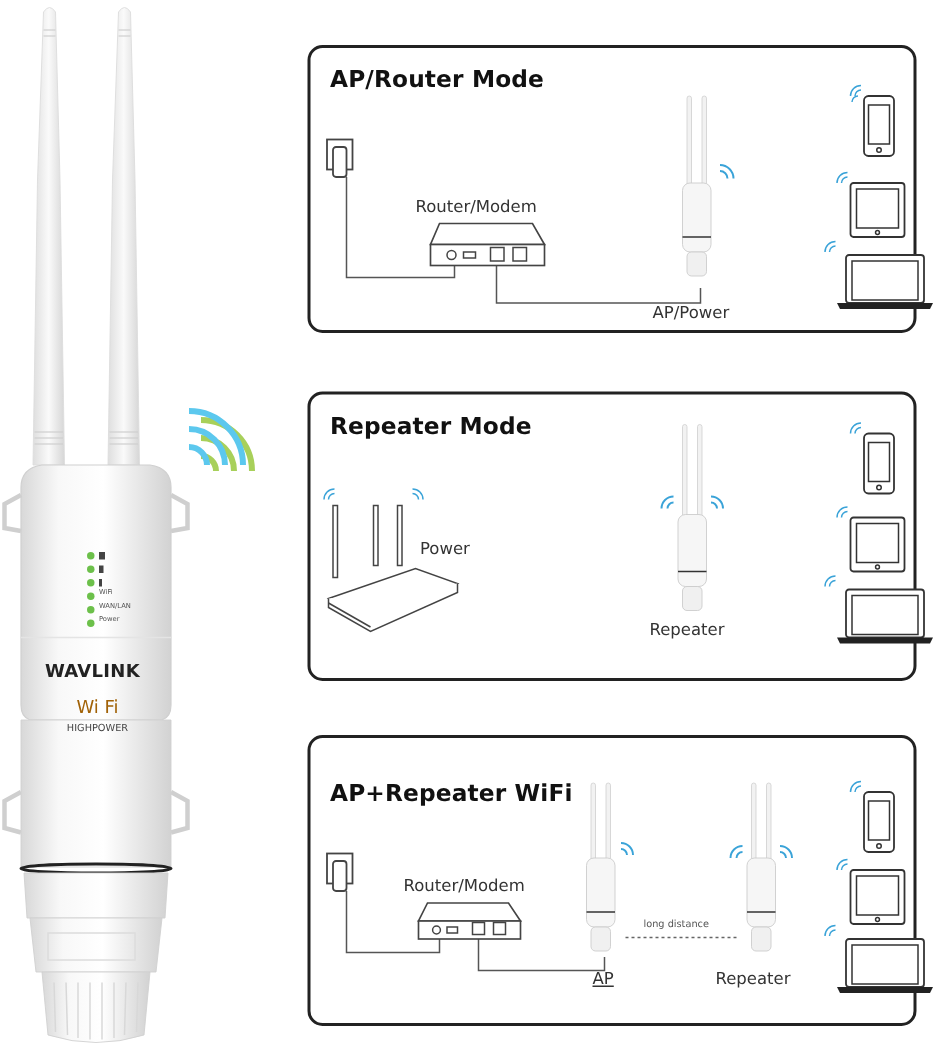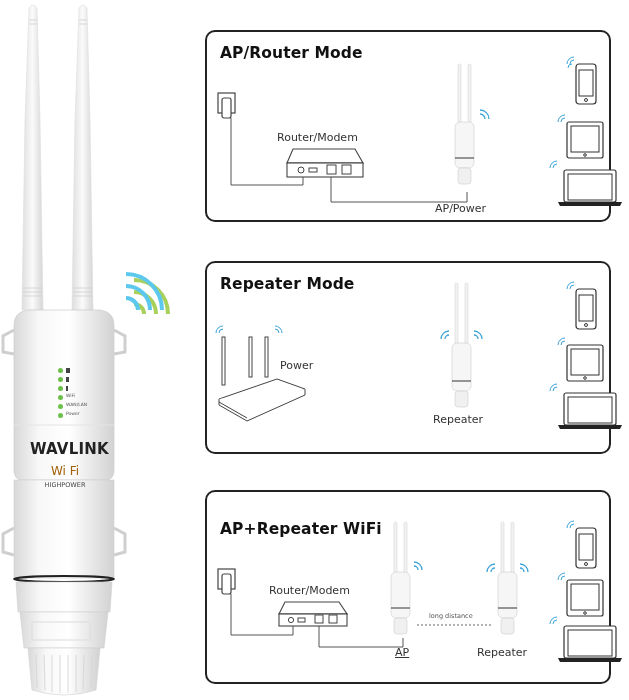--- a/index.html
+++ b/index.html
@@ -82,21 +82,21 @@
     <div class="abs" style="left:0;top:18px;width:5px;height:5px;border-radius:50%;background:#6cc04a;"></div>
     <div class="abs" style="left:8px;top:18px;width:2px;height:5px;background:#444;"></div>
     <div class="abs" style="left:0;top:27px;width:5px;height:5px;border-radius:50%;background:#6cc04a;"></div>
     <span class="small-lbl" style="left:8px;top:25px;font-size:4.5px;">WiFi</span>
     <div class="abs" style="left:0;top:36px;width:5px;height:5px;border-radius:50%;background:#6cc04a;"></div>
     <span class="small-lbl" style="left:8px;top:34px;font-size:4.5px;">WAN/LAN</span>
     <div class="abs" style="left:0;top:45px;width:5px;height:5px;border-radius:50%;background:#6cc04a;"></div>
     <span class="small-lbl" style="left:8px;top:43px;font-size:4.5px;">Power</span>
   </div>
 
-  <div class="abs" style="left:30px;top:440px;width:70px;text-align:left;font-weight:bold;font-size:15px;letter-spacing:0.2px;color:#222;">WAVLINK</div>
+  <div class="abs" style="left:30px;top:440px;width:70px;text-align:left;font-weight:bold;font-size:12px;letter-spacing:0.2px;color:#222;">WAVLINK</div>
   <div class="abs" style="left:30px;top:464px;width:70px;text-align:center;font-size:12px;color:#a16207;">
     <span>Wi Fi</span>
   </div>
   <div class="abs" style="left:30px;top:481px;width:70px;text-align:center;font-size:6.5px;font-weight:normal;color:#444;">HIGHPOWER</div>
 
   <svg style="left:118px;top:254px;" width="70" height="60">
     <g fill="none" stroke-linecap="butt">
       <path d="M10 48 A10 10 0 0 1 20 58" stroke="#a8d05a" stroke-width="4" transform="translate(6,2)"></path>
       <path d="M10 36 A22 22 0 0 1 32 58" stroke="#a8d05a" stroke-width="4" transform="translate(6,2)"></path>
       <path d="M10 24 A34 34 0 0 1 44 58" stroke="#a8d05a" stroke-width="4" transform="translate(6,2)"></path>

